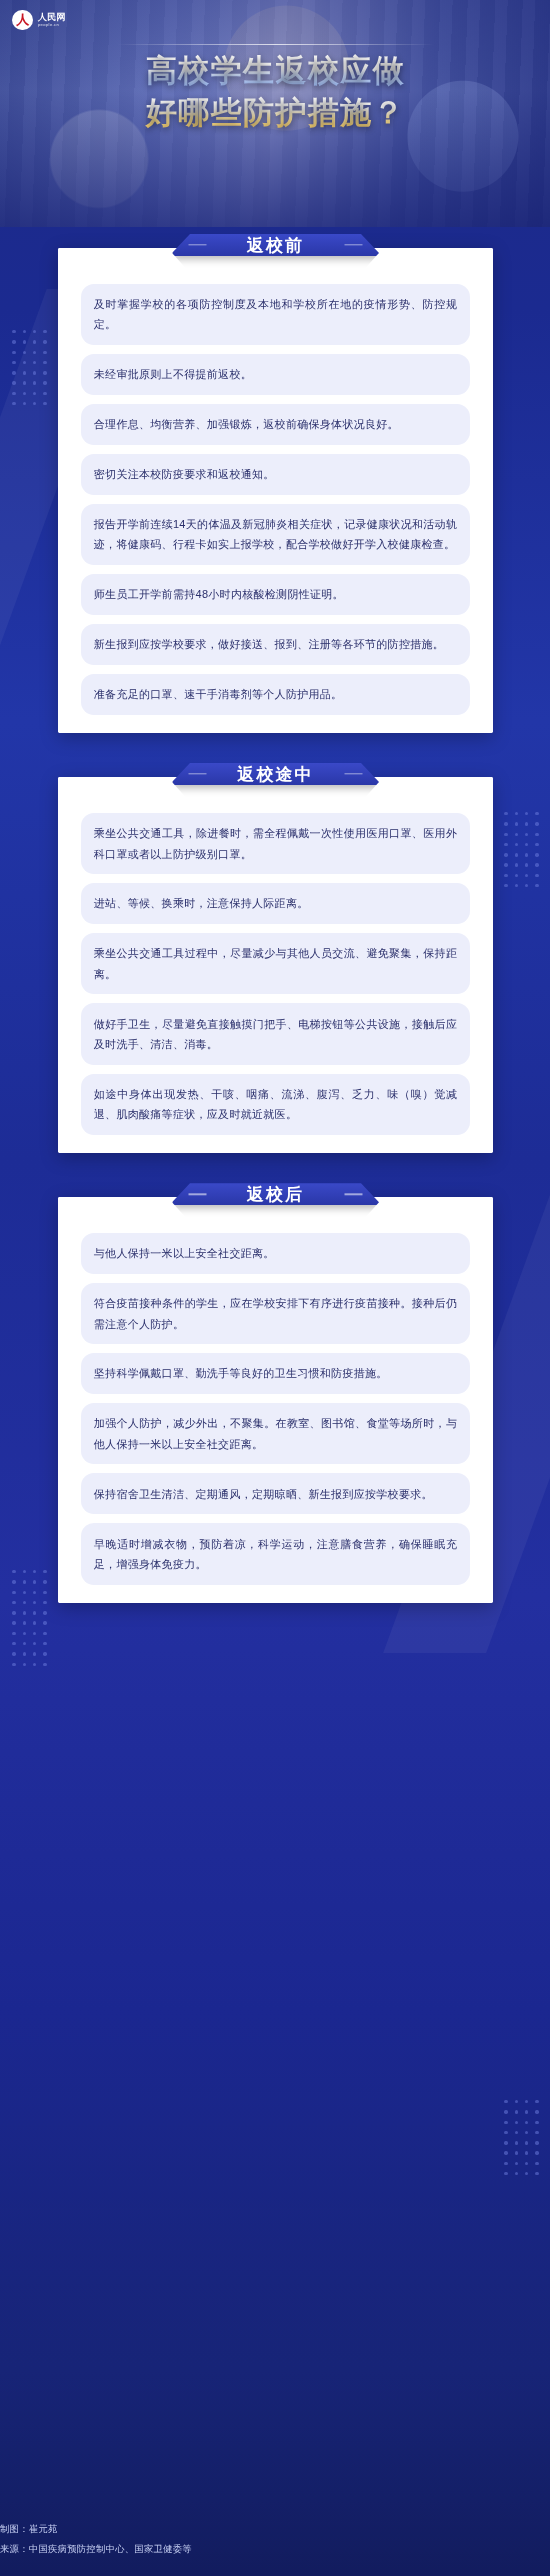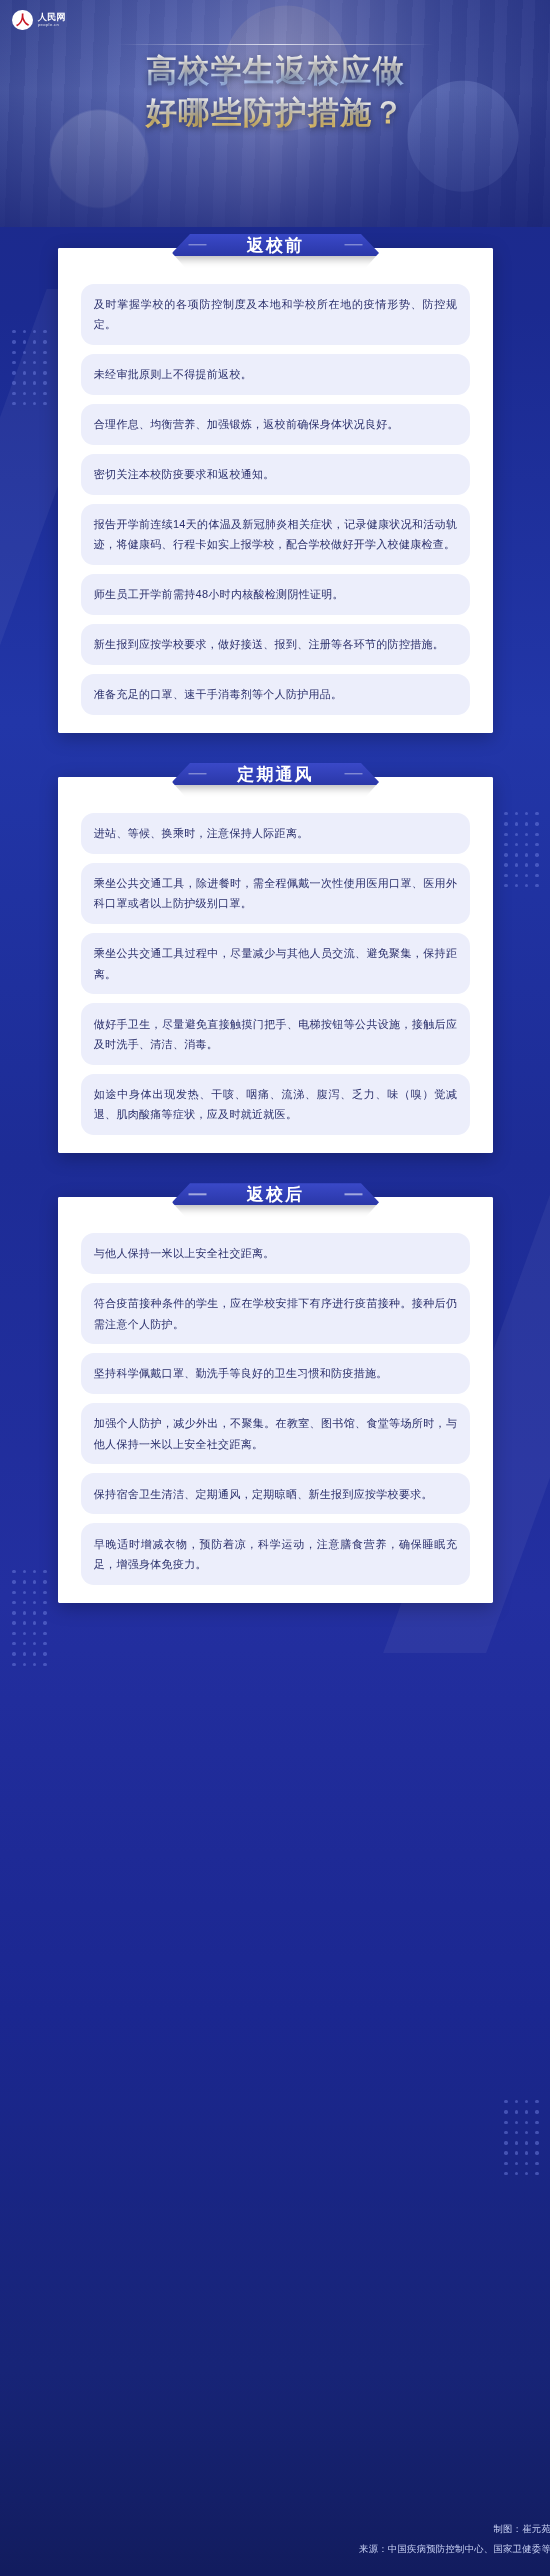--- a/index.html
+++ b/index.html
@@ -206,21 +206,21 @@
     text-align: justify;
   }
   .item:last-child { margin-bottom: 0; }
 
   
   .footer {
     position: absolute;
     left: 0;
     right: 0;
     bottom: 16.5px;
-    text-align: right;
+    text-align: left;
     color: #c9d2f5;
     font-size: 9.3px;
     line-height: 2.1;
     letter-spacing: 0.3px;
     z-index: 3;
   }
 </style>
 </head>
 <body>
 
@@ -407,25 +407,25 @@
       <div class="item">密切关注本校防疫要求和返校通知。</div>
       <div class="item">报告开学前连续14天的体温及新冠肺炎相关症状，记录健康状况和活动轨迹，将健康码、行程卡如实上报学校，配合学校做好开学入校健康检查。</div>
       <div class="item">师生员工开学前需持48小时内核酸检测阴性证明。</div>
       <div class="item">新生报到应按学校要求，做好接送、报到、注册等各环节的防控措施。</div>
       <div class="item">准备充足的口罩、速干手消毒剂等个人防护用品。</div>
     </div>
   </div>
 
   <div class="card">
     <div class="card-head">
-      <h2>定期通风</h2>
+      <h2>返校途中</h2>
     </div>
     <div class="items">
+      <div class="item">乘坐公共交通工具，除进餐时，需全程佩戴一次性使用医用口罩、医用外科口罩或者以上防护级别口罩。</div>
       <div class="item">进站、等候、换乘时，注意保持人际距离。</div>
-      <div class="item">乘坐公共交通工具，除进餐时，需全程佩戴一次性使用医用口罩、医用外科口罩或者以上防护级别口罩。</div>
       <div class="item">乘坐公共交通工具过程中，尽量减少与其他人员交流、避免聚集，保持距离。</div>
       <div class="item">做好手卫生，尽量避免直接触摸门把手、电梯按钮等公共设施，接触后应及时洗手、清洁、消毒。</div>
       <div class="item">如途中身体出现发热、干咳、咽痛、流涕、腹泻、乏力、味（嗅）觉减退、肌肉酸痛等症状，应及时就近就医。</div>
     </div>
   </div>
 
   <div class="card">
     <div class="card-head">
       <h2>返校后</h2>
     </div>

